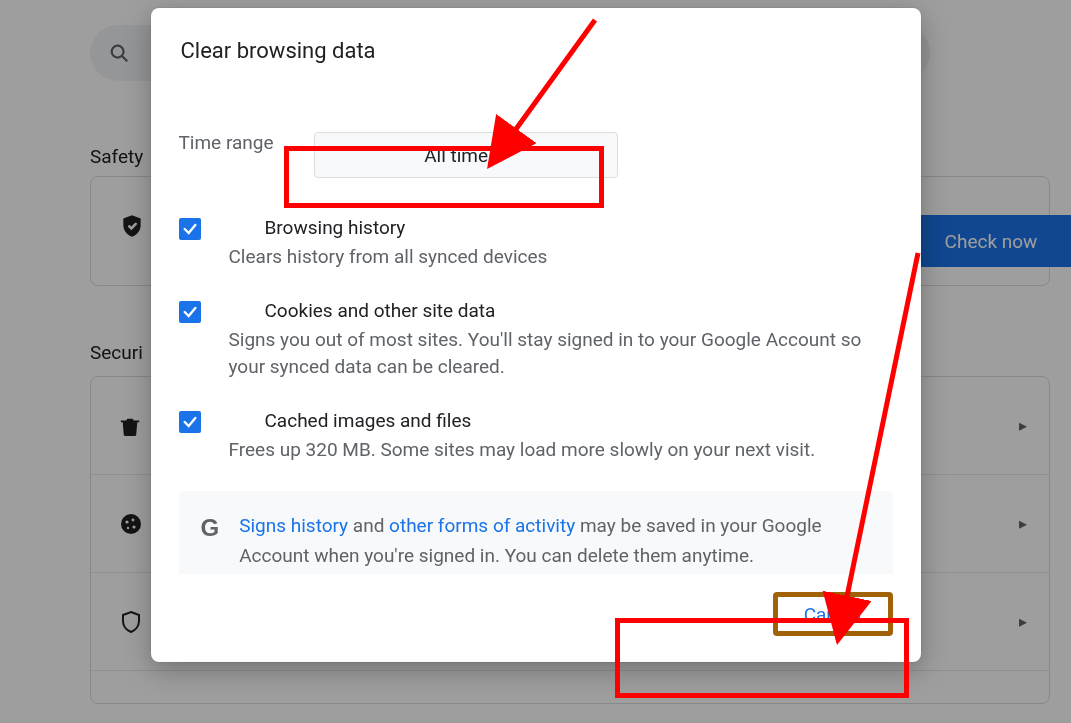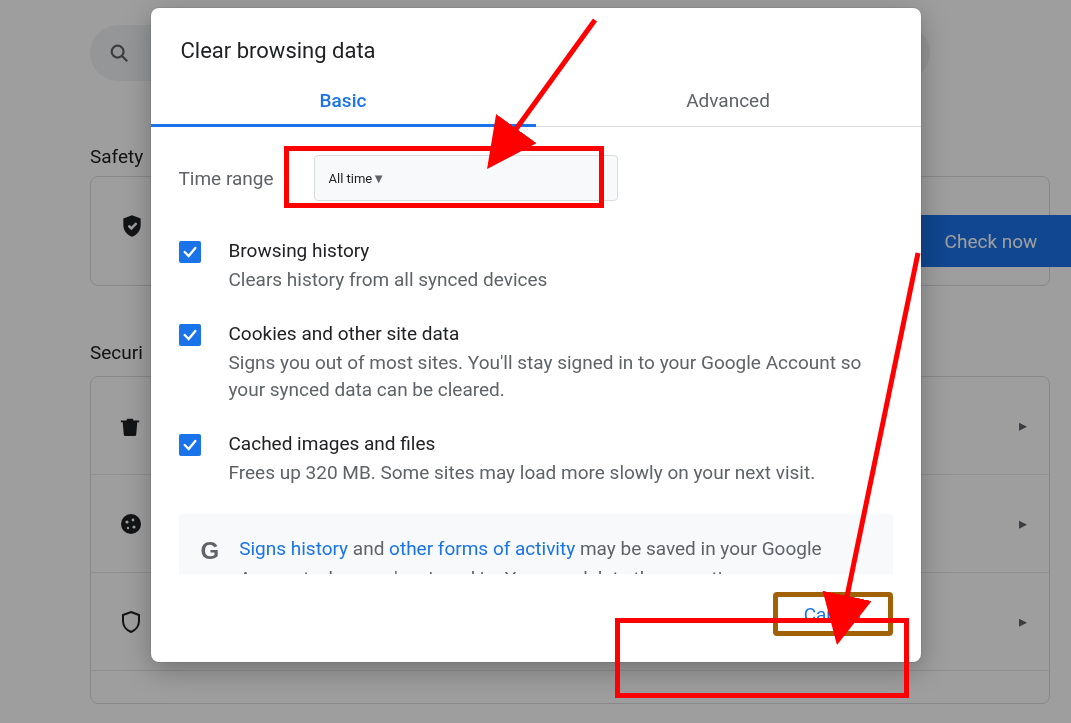--- a/index.html
+++ b/index.html
@@ -145,44 +145,45 @@
   .timerange-label {
     font-size: 19px;
     color: #5f6368;
     width: 120px;
   }
   .timerange-select {
     width: 304px; height: 46px;
     border: 1px solid #dadce0;
     border-radius: 4px;
     background: #f8f9fa;
-    display: flex; align-items: center; justify-content: flex-start;
+    display: flex; align-items: center; justify-content: center;
     padding: 0 14px;
-    font-size: 13px;
+    font-size: 19px;
     color: #202124;
     cursor: pointer;
+    margin-top: 25px;
   }
   .timerange-select .caret { color: #5f6368; }
 
   .check-row {
     display: flex;
     padding: 14px 0;
   }
   .check-box {
     width: 22px; height: 22px;
     background: #1a73e8;
     border-radius: 2px;
     flex: 0 0 22px;
     margin-top: 2px;
     margin-right: 28px;
     display: flex; align-items: center; justify-content: center;
     cursor: pointer;
   }
   .check-box svg { stroke: #fff; }
-  .check-text .title { font-size: 19px; color: #202124; }
+  .check-text .title { font-size: 19px; color: #202124; margin-left: 36px; }
   .check-text .desc { font-size: 19px; color: #5f6368; margin-top: 4px; line-height: 1.45; }
 
   .notice {
     margin-top: 14px;
     background: #f8f9fa;
     border-radius: 4px;
     padding: 20px 22px;
     display: flex;
     font-size: 19px;
     color: #5f6368;
@@ -292,24 +293,20 @@
       <span class="arrow">▸</span>
     </div>
     <div class="card-row" style="height:34px"></div>
   </div>
 </div>
 
 <div class="scrim"></div>
 
 <div class="dialog">
   <div class="dialog-title">Clear browsing data</div>
-  <div class="tabs">
-    <div class="tab active"><span>Basic</span></div>
-    <div class="tab"><span>Advanced</span></div>
-  </div>
 
   <div class="dialog-body">
 
     <div class="timerange-row">
       <div class="timerange-label">Time range</div>
       <div class="timerange-select">
         <span>All time</span>
         <span class="caret">▼</span>
       </div>
     </div>

